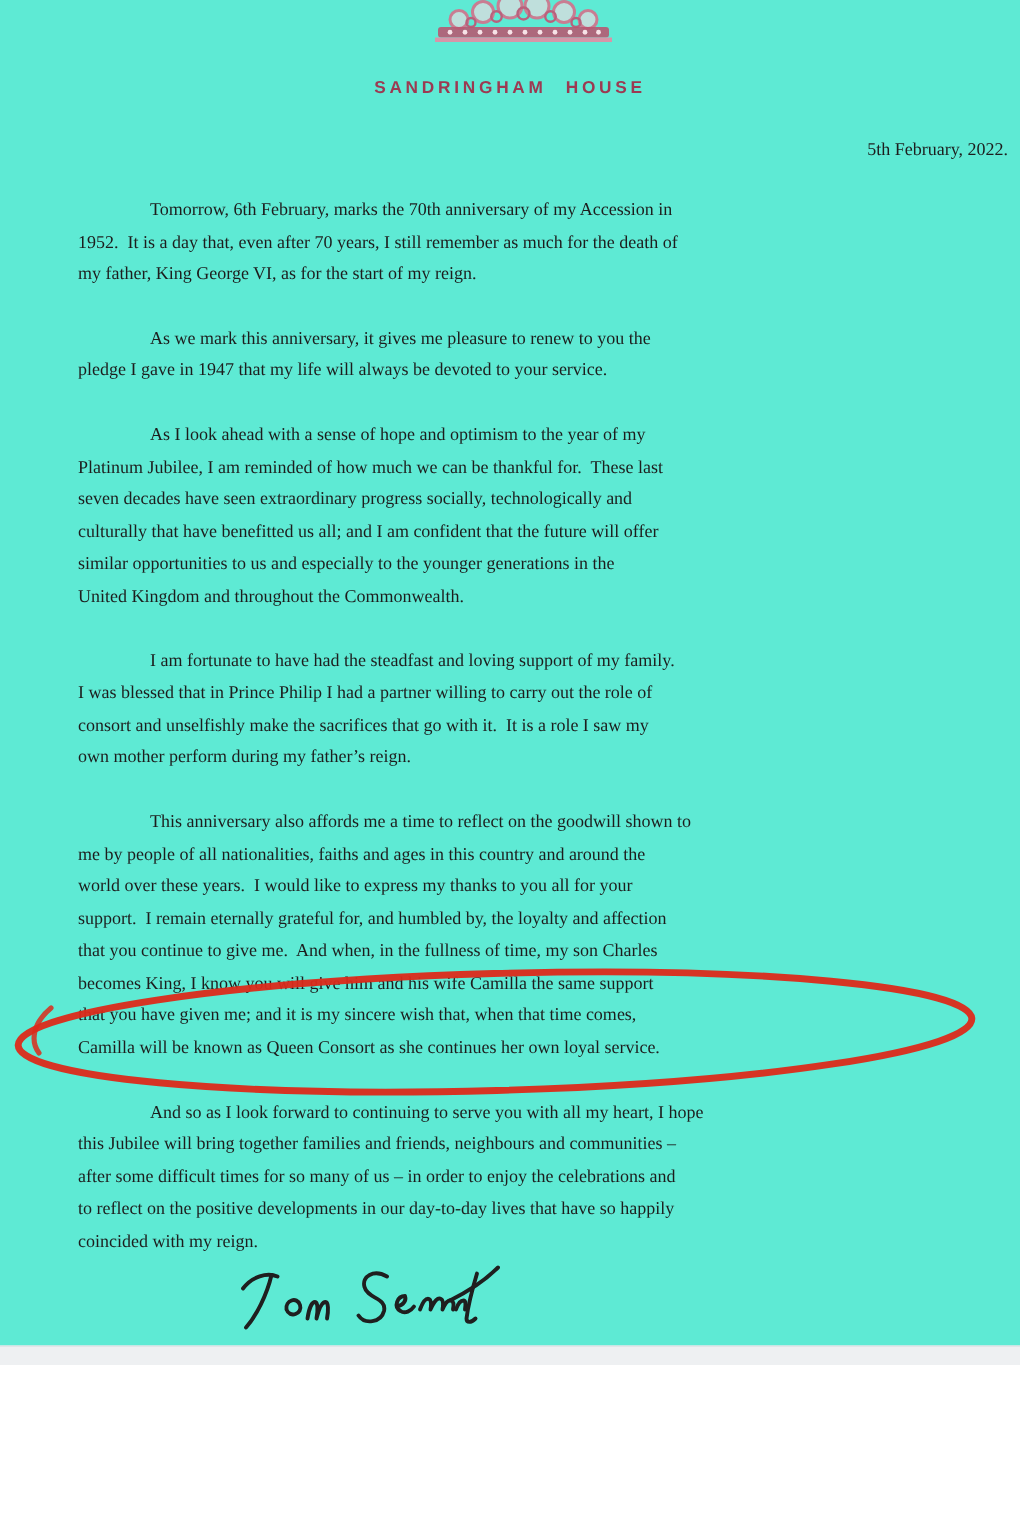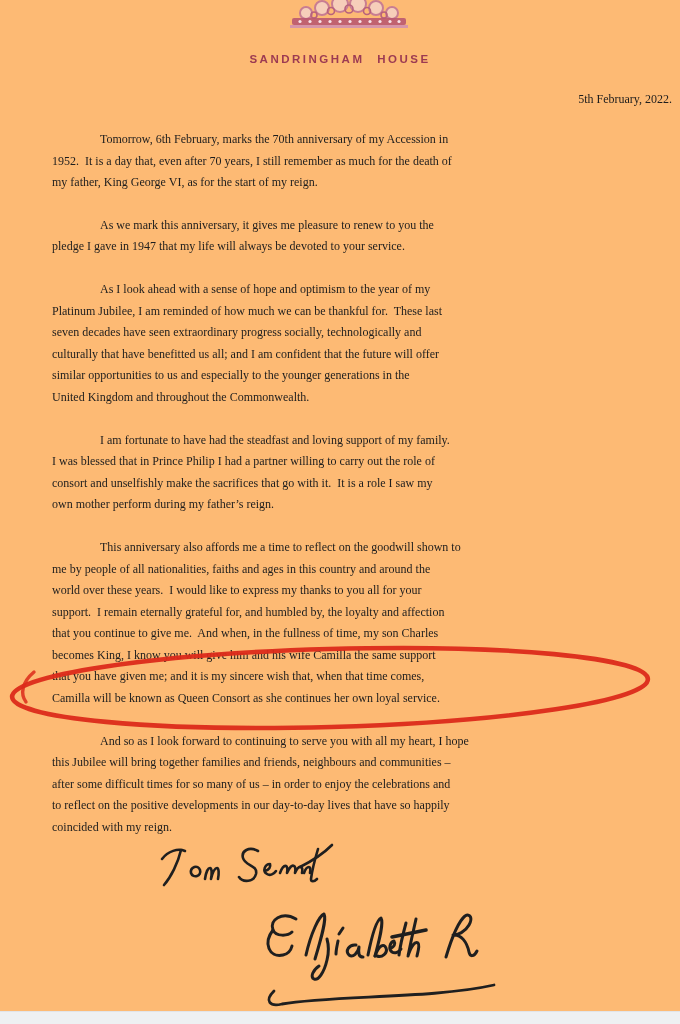--- a/index.html
+++ b/index.html
@@ -1,18 +1,18 @@
 <!DOCTYPE html>
 <html><head>
 <meta charset="utf-8">
 <style>
   html,body{margin:0;padding:0;background:#ffffff;}
   .page{
-    position:relative;width:680px;height:1024px;margin:0 auto;
-    background:#fdba74;overflow:hidden;
+    position:relative;width:680px;height:910px;margin:0 auto;
+    background:#5eead4;overflow:hidden;
     font-family:"Liberation Serif", serif;color:#1d1d1d;
   }
   
   .crest{position:absolute;left:288px;top:0;width:122px;height:28px;}
   .house-name{
     position:absolute;left:0;right:0;top:53px;text-align:center;
     font-family:"Liberation Sans", sans-serif;font-weight:bold;
     font-size:11.5px;letter-spacing:2.5px;word-spacing:7px;color:#9c3a52;
   }
   

